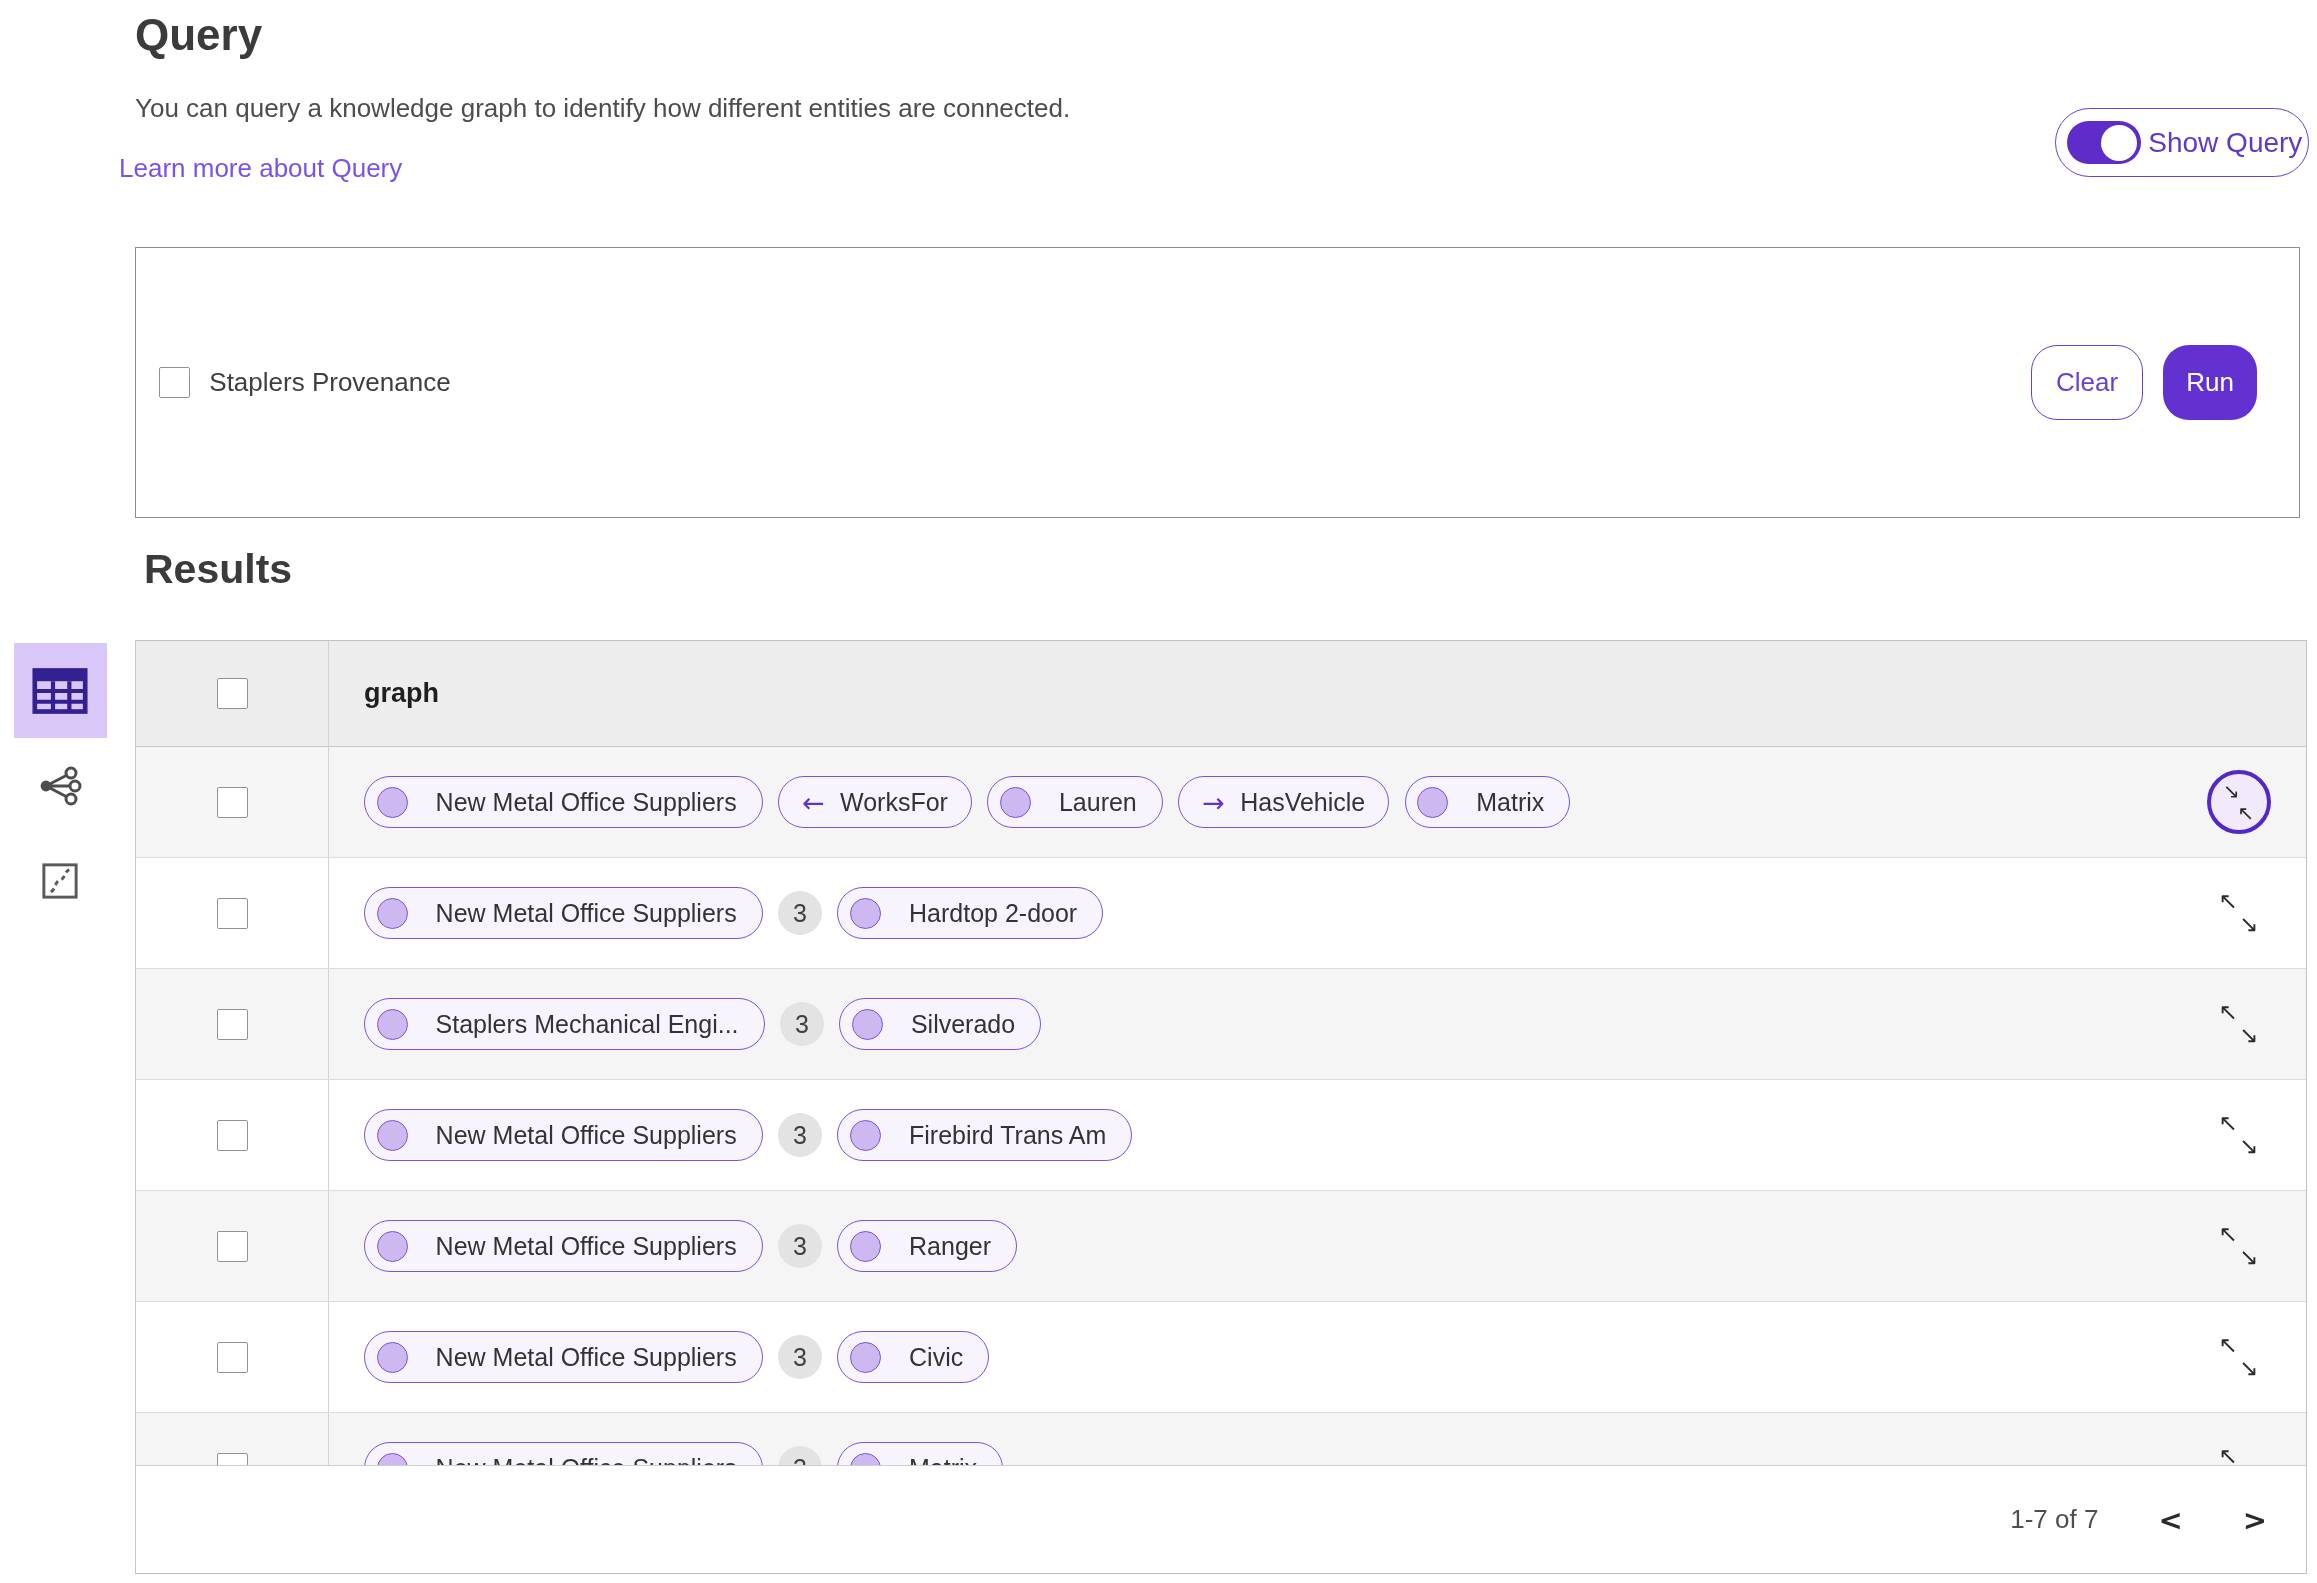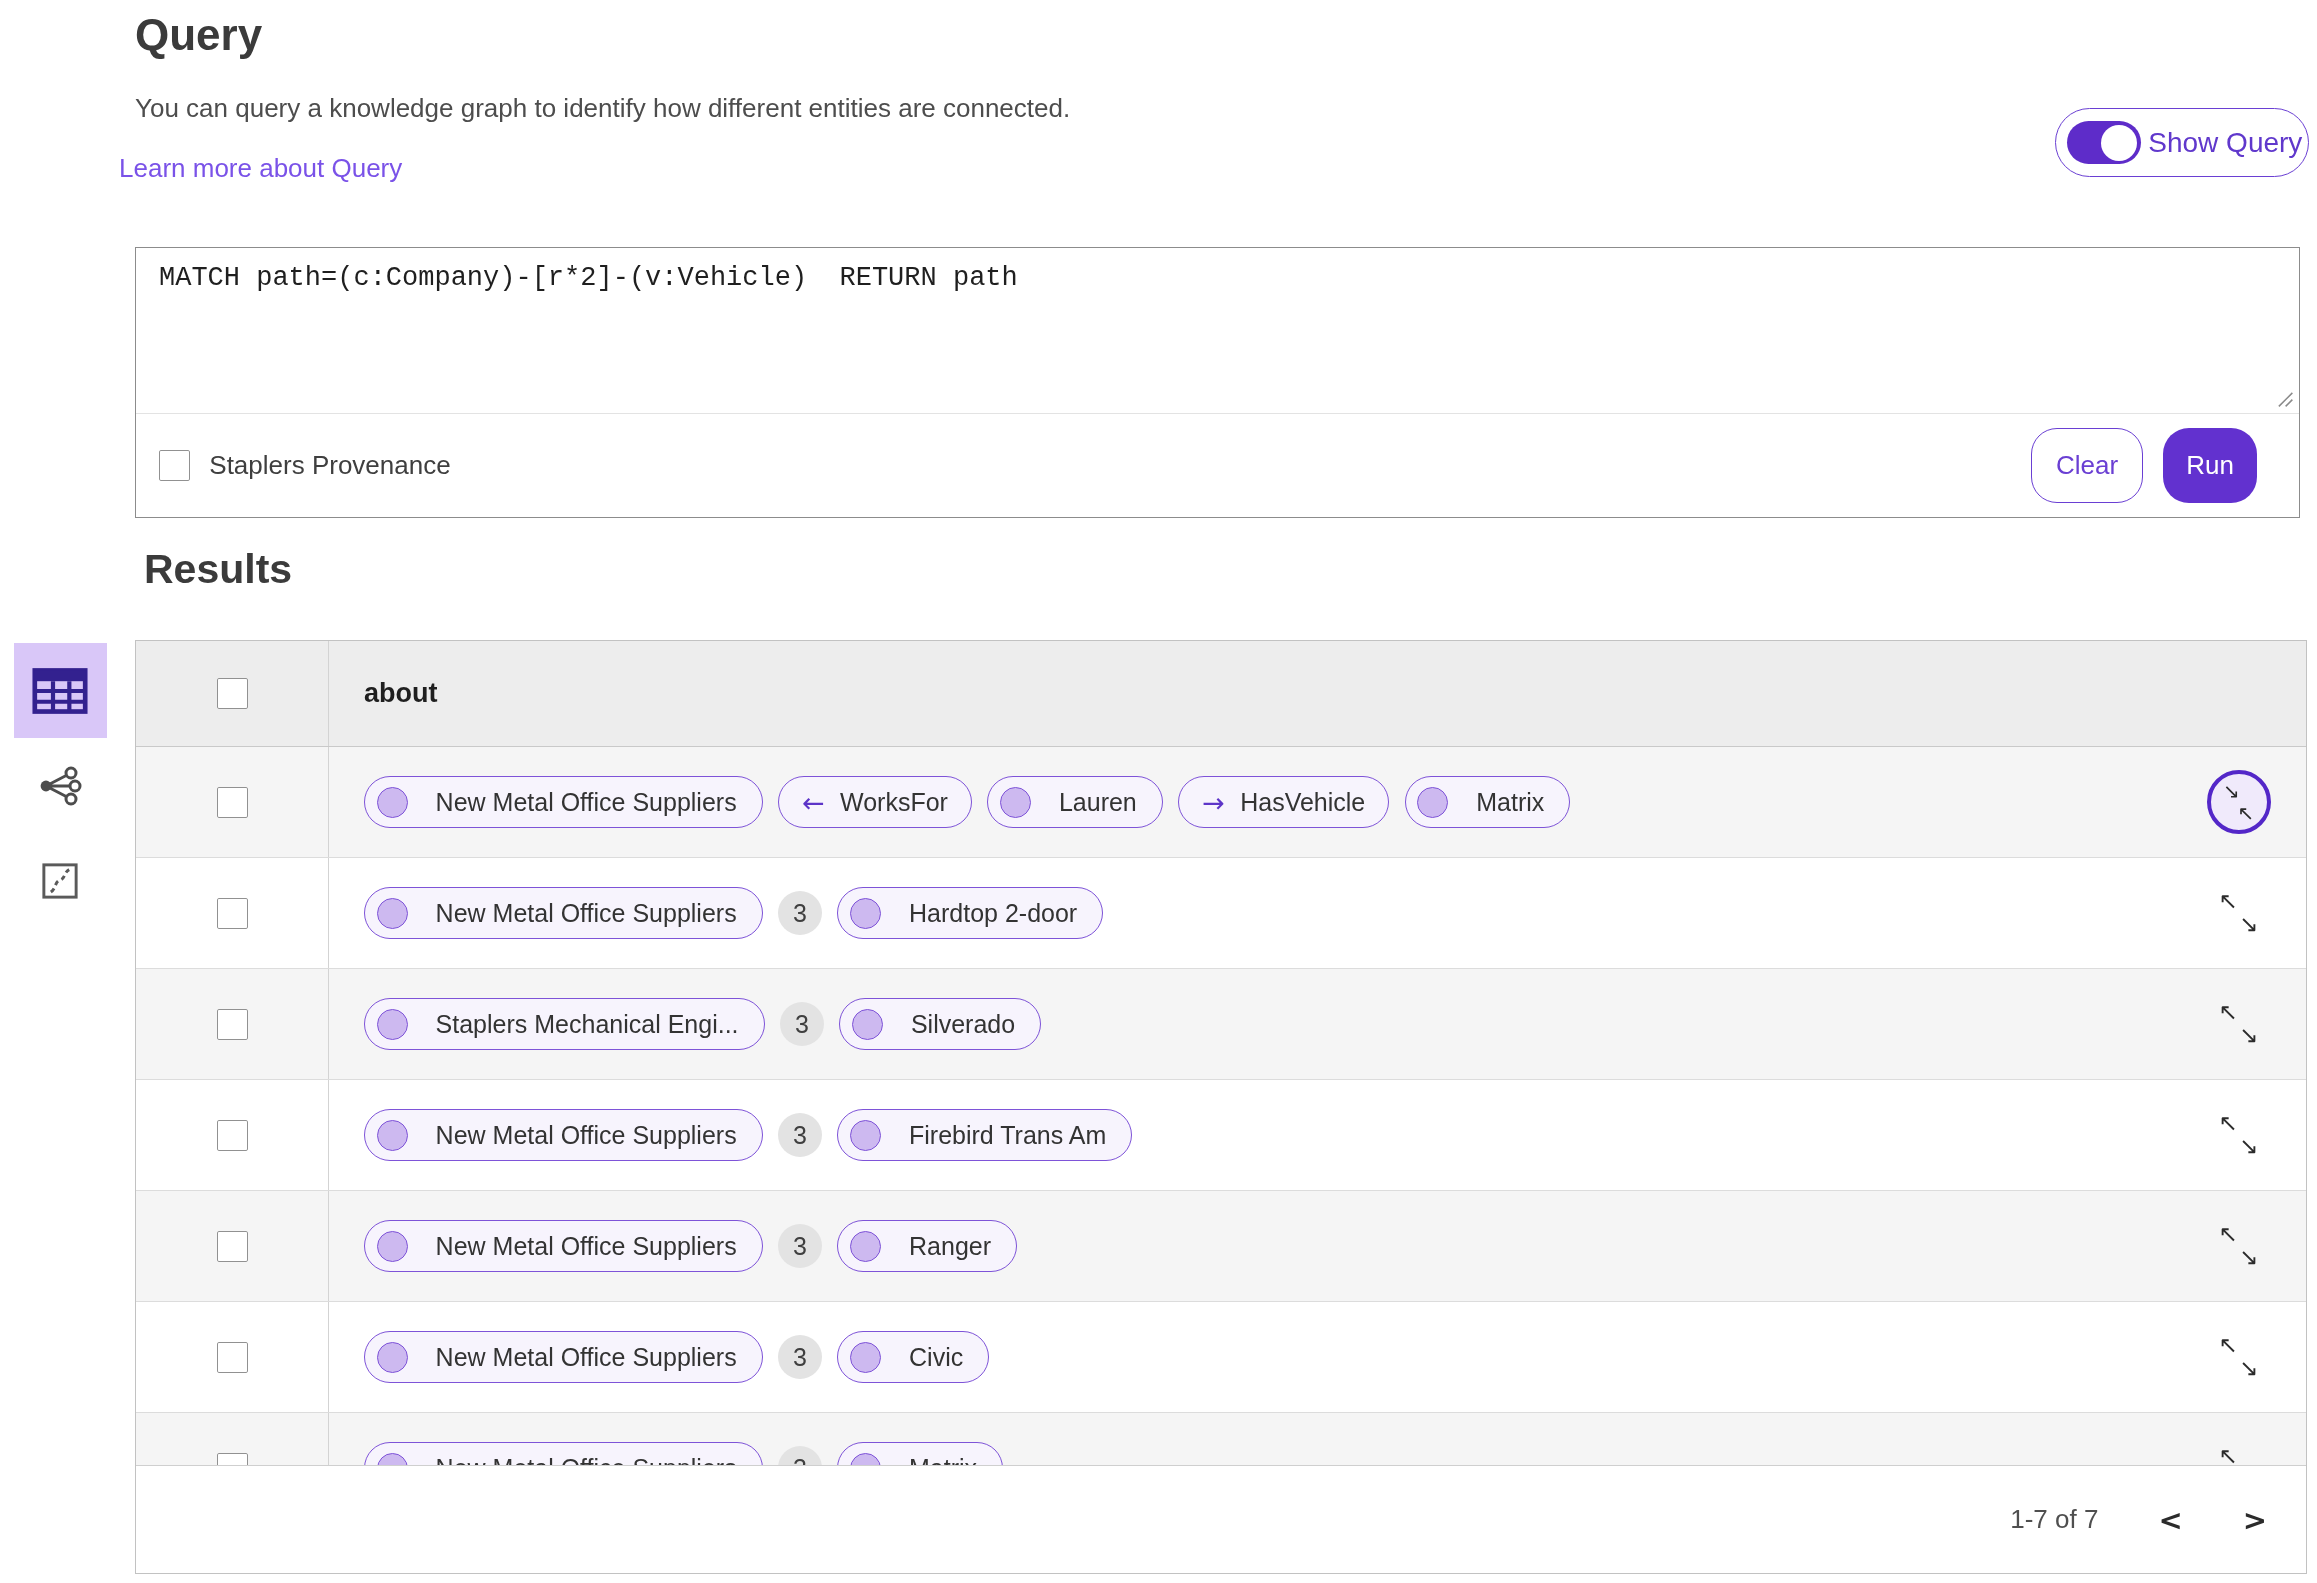--- a/index.html
+++ b/index.html
@@ -89,26 +89,20 @@
   <a class="learn-more">Learn more about Query</a>
 
   <div class="show-query">
     <span class="switch">
         <span class="knob"></span>
       </span>
     <span class="show-query-label">Show Query</span>
   </div>
 
   <div class="query-box">
-    <div class="ta-wrap">
-      <textarea spellcheck="false" style="">MATCH path=(c:Company)-[r*2]-(v:Vehicle)  RETURN path</textarea>
-      <svg class="resize-handle" width="19.3" height="19.3" viewBox="0 0 20 20">
-        <path d="M4 18 L18 4 M11 18 L18 11" stroke="#8a8a8a" stroke-width="1.6" fill="none"></path>
-      </svg>
-    </div>
     <div class="query-actions">
       <div class="checkbox"></div>
       <span class="chk-label">Staplers Provenance</span>
       <div class="spacer"></div>
       <button class="btn btn-clear">Clear</button>
       <button class="btn btn-run">Run</button>
     </div>
   </div>
 
   <h2 class="results-heading">Results</h2>
@@ -137,21 +131,21 @@
       </svg>
     </div>
   </div>
 
   <div class="results-table">
     <div class="thead">
       <div class="cell-check">
         <div class="checkbox"></div>
       </div>
       <div class="cell-path">
-        <span class="col-header">about</span>
+        <span class="col-header">graph</span>
       </div>
       <div class="cell-action"></div>
     </div>
     <div class="rows-viewport">
         <div class="trow odd">
           <div class="cell-check">
             <div class="checkbox"></div>
           </div>
           <div class="cell-path">
             <span class="pill">

